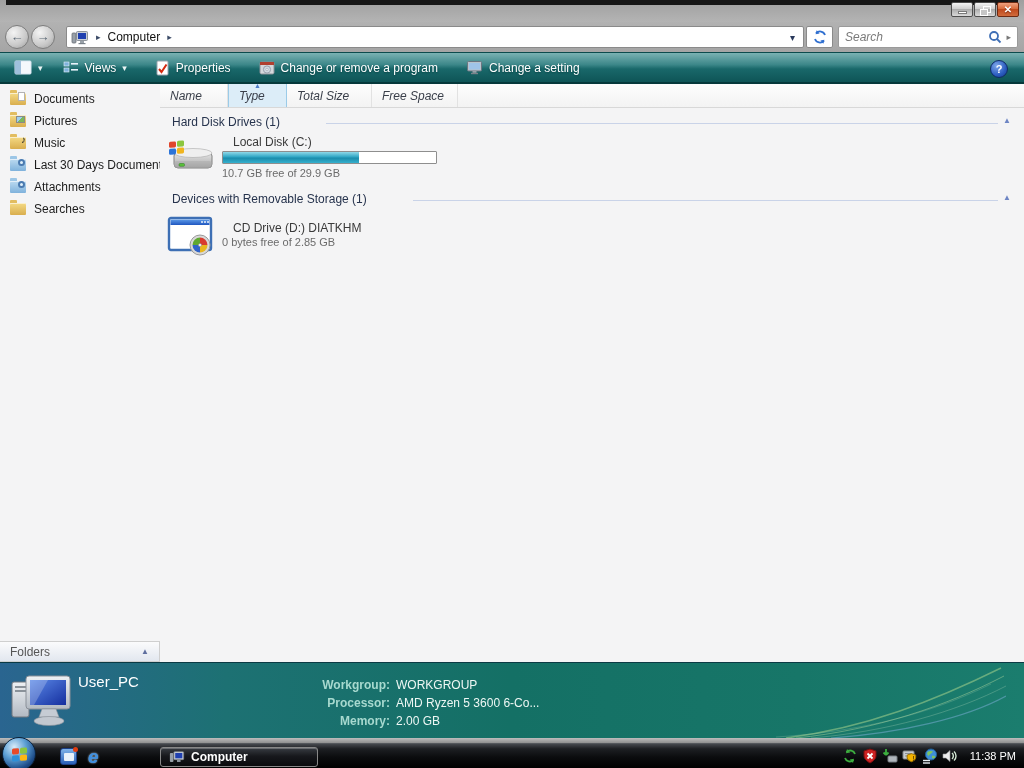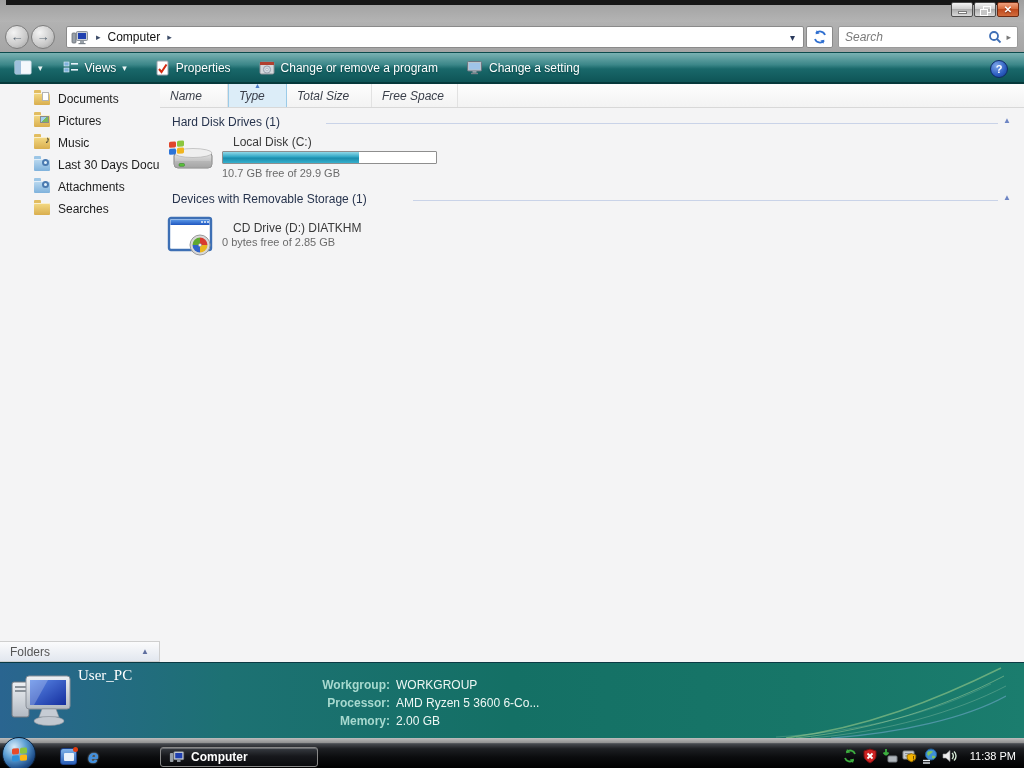--- a/index.html
+++ b/index.html
@@ -93,21 +93,21 @@
   #foldersbar { position:absolute; left:0; top:641px; width:160px; height:21px;
     background:linear-gradient(#fbfbfc,#e2e7ef); border:1px solid #cfcfcf; border-left:none;
     display:flex; align-items:center; padding:0 10px; color:#555; }
   #folders-arrow { margin-left:auto; font-size:8px; color:#5f6f9f; }
 
   
   #detailspane { position:absolute; left:0; top:662px; width:1024px; height:76px;
     background:linear-gradient(90deg,#2a6590 0%, #1d7173 22%, #147065 50%, #177668 78%, #1b7d6e 100%);
     border-top:1px solid #0b3a44; color:#fff; overflow:hidden; }
   #dp-icon { position:absolute; left:8px; top:5px; }
-  #dp-name { position:absolute; left:78px; top:4px; font-size:15px; color:#fff;font-family:Liberation Serif, serif; }
+  #dp-name { position:absolute; left:78px; top:10px; font-size:15px; color:#fff; }
   #dp-fields { position:absolute; left:250px; top:13px; }
   .drow { display:flex; line-height:18px; }
   .dlabel { width:140px; text-align:right; font-weight:bold; color:#a7d9cf; }
   .dvalue { margin-left:6px; color:#eef7f4; }
   #swoosh { position:absolute; right:18px; bottom:0; }
 
   #winbottom { position:absolute; left:0; top:738px; width:1024px; height:5px;
     background:linear-gradient(#bdbdbd,#8f8f8f); }
 
   
@@ -238,21 +238,21 @@
     <div class="hcell c1">Name</div>
     <div class="hcell c2 sorted">
       <span class="sort-arrow">▲</span>
       <span>Type</span>
     </div>
     <div class="hcell c3">Total Size</div>
     <div class="hcell c4">Free Space</div>
     <div class="hcell fill"></div>
   </div>
 
-  <div id="sidebar" style="padding-top:4px;padding-left:24px;">
+  <div id="sidebar" style="padding-top:4px;">
     <div class="side-item">
       <span class="fld">
           <span class="ov-doc"></span>
         </span>
       <span>Documents</span>
     </div>
     <div class="side-item">
       <span class="fld">
           <span class="ov-pic"></span>
         </span>

